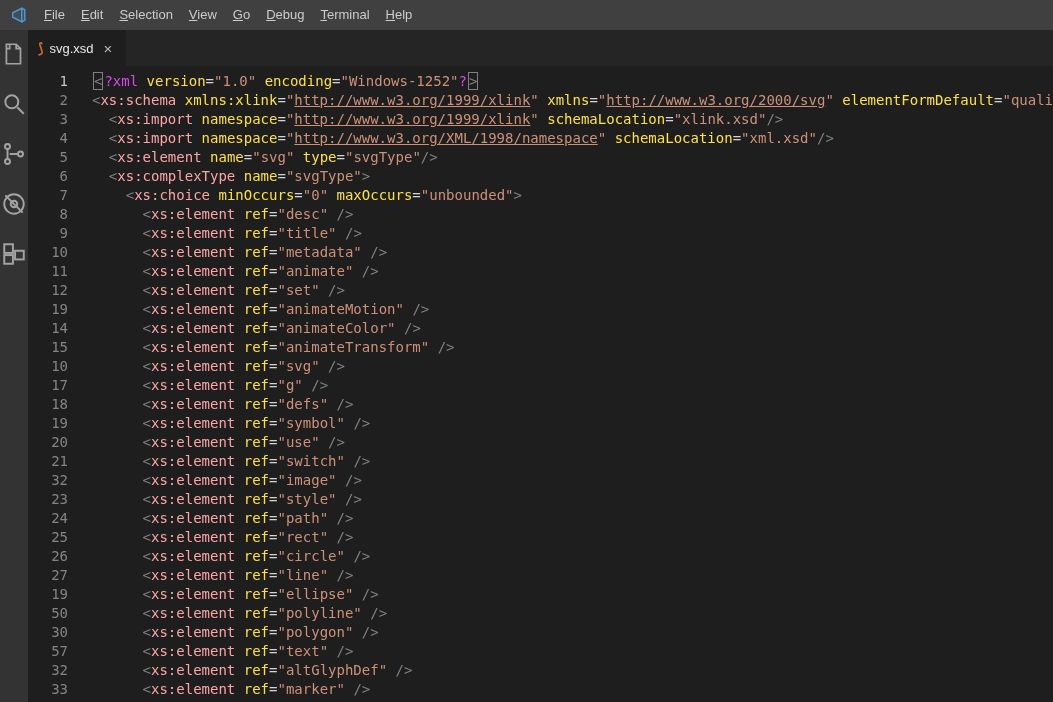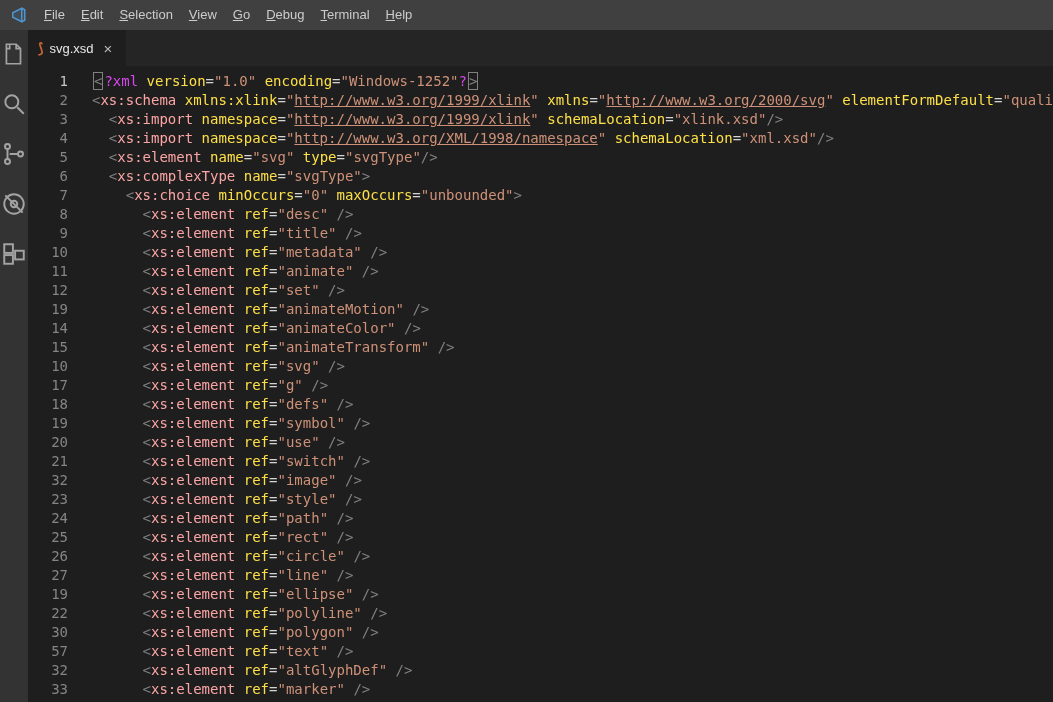--- a/index.html
+++ b/index.html
@@ -126,21 +126,21 @@
           <div class="ln">19</div>
           <div class="ln">20</div>
           <div class="ln">21</div>
           <div class="ln">32</div>
           <div class="ln">23</div>
           <div class="ln">24</div>
           <div class="ln">25</div>
           <div class="ln">26</div>
           <div class="ln">27</div>
           <div class="ln">19</div>
-          <div class="ln">22</div>
+          <div class="ln">50</div>
           <div class="ln">30</div>
           <div class="ln">57</div>
           <div class="ln">32</div>
           <div class="ln">33</div>
           <div class="ln">34</div>
         </div>
       <div class="code" id="code"><div class="row"><span class="brk lt">&lt;</span><span class="pi">?xml</span> <span class="attr">version</span><span class="eq">=</span><span class="str">"1.0"</span> <span class="attr">encoding</span><span class="eq">=</span><span class="str">"Windows-1252"</span><span class="pi">?</span><span class="brk gt">&gt;</span></div><div class="row"><span class="lt">&lt;</span><span class="tag">xs:schema</span> <span class="attr">xmlns:xlink</span><span class="eq">=</span><span class="str">"</span><span class="link">http://www.w3.org/1999/xlink</span><span class="str">"</span> <span class="attr">xmlns</span><span class="eq">=</span><span class="str">"</span><span class="link">http://www.w3.org/2000/svg</span><span class="str">"</span> <span class="attr">elementFormDefault</span><span class="eq">=</span><span class="str">"</span><span class="str">qualified</span></div><div class="row">  <span class="lt">&lt;</span><span class="tag">xs:import</span> <span class="attr">namespace</span><span class="eq">=</span><span class="str">"</span><span class="link">http://www.w3.org/1999/xlink</span><span class="str">"</span> <span class="attr">schemaLocation</span><span class="eq">=</span><span class="str">"</span><span class="str">xlink.xsd</span><span class="str">"</span><span class="sl">/</span><span class="gt">&gt;</span></div><div class="row">  <span class="lt">&lt;</span><span class="tag">xs:import</span> <span class="attr">namespace</span><span class="eq">=</span><span class="str">"</span><span class="link">http://www.w3.org/XML/1998/namespace</span><span class="str">"</span> <span class="attr">schemaLocation</span><span class="eq">=</span><span class="str">"</span><span class="str">xml.xsd</span><span class="str">"</span><span class="sl">/</span><span class="gt">&gt;</span></div><div class="row">  <span class="lt">&lt;</span><span class="tag">xs:element</span> <span class="attr">name</span><span class="eq">=</span><span class="str">"</span><span class="str">svg</span><span class="str">"</span> <span class="attr">type</span><span class="eq">=</span><span class="str">"</span><span class="str">svgType</span><span class="str">"</span><span class="sl">/</span><span class="gt">&gt;</span></div><div class="row">  <span class="lt">&lt;</span><span class="tag">xs:complexType</span> <span class="attr">name</span><span class="eq">=</span><span class="str">"</span><span class="str">svgType</span><span class="str">"</span><span class="gt">&gt;</span></div><div class="row">    <span class="lt">&lt;</span><span class="tag">xs:choice</span> <span class="attr">minOccurs</span><span class="eq">=</span><span class="str">"</span><span class="str">0</span><span class="str">"</span> <span class="attr">maxOccurs</span><span class="eq">=</span><span class="str">"</span><span class="str">unbounded</span><span class="str">"</span><span class="gt">&gt;</span></div><div class="row">      <span class="lt">&lt;</span><span class="tag">xs:element</span> <span class="attr">ref</span><span class="eq">=</span><span class="str">"</span><span class="str">desc</span><span class="str">"</span> <span class="sl">/</span><span class="gt">&gt;</span></div><div class="row">      <span class="lt">&lt;</span><span class="tag">xs:element</span> <span class="attr">ref</span><span class="eq">=</span><span class="str">"</span><span class="str">title</span><span class="str">"</span> <span class="sl">/</span><span class="gt">&gt;</span></div><div class="row">      <span class="lt">&lt;</span><span class="tag">xs:element</span> <span class="attr">ref</span><span class="eq">=</span><span class="str">"</span><span class="str">metadata</span><span class="str">"</span> <span class="sl">/</span><span class="gt">&gt;</span></div><div class="row">      <span class="lt">&lt;</span><span class="tag">xs:element</span> <span class="attr">ref</span><span class="eq">=</span><span class="str">"</span><span class="str">animate</span><span class="str">"</span> <span class="sl">/</span><span class="gt">&gt;</span></div><div class="row">      <span class="lt">&lt;</span><span class="tag">xs:element</span> <span class="attr">ref</span><span class="eq">=</span><span class="str">"</span><span class="str">set</span><span class="str">"</span> <span class="sl">/</span><span class="gt">&gt;</span></div><div class="row">      <span class="lt">&lt;</span><span class="tag">xs:element</span> <span class="attr">ref</span><span class="eq">=</span><span class="str">"</span><span class="str">animateMotion</span><span class="str">"</span> <span class="sl">/</span><span class="gt">&gt;</span></div><div class="row">      <span class="lt">&lt;</span><span class="tag">xs:element</span> <span class="attr">ref</span><span class="eq">=</span><span class="str">"</span><span class="str">animateColor</span><span class="str">"</span> <span class="sl">/</span><span class="gt">&gt;</span></div><div class="row">      <span class="lt">&lt;</span><span class="tag">xs:element</span> <span class="attr">ref</span><span class="eq">=</span><span class="str">"</span><span class="str">animateTransform</span><span class="str">"</span> <span class="sl">/</span><span class="gt">&gt;</span></div><div class="row">      <span class="lt">&lt;</span><span class="tag">xs:element</span> <span class="attr">ref</span><span class="eq">=</span><span class="str">"</span><span class="str">svg</span><span class="str">"</span> <span class="sl">/</span><span class="gt">&gt;</span></div><div class="row">      <span class="lt">&lt;</span><span class="tag">xs:element</span> <span class="attr">ref</span><span class="eq">=</span><span class="str">"</span><span class="str">g</span><span class="str">"</span> <span class="sl">/</span><span class="gt">&gt;</span></div><div class="row">      <span class="lt">&lt;</span><span class="tag">xs:element</span> <span class="attr">ref</span><span class="eq">=</span><span class="str">"</span><span class="str">defs</span><span class="str">"</span> <span class="sl">/</span><span class="gt">&gt;</span></div><div class="row">      <span class="lt">&lt;</span><span class="tag">xs:element</span> <span class="attr">ref</span><span class="eq">=</span><span class="str">"</span><span class="str">symbol</span><span class="str">"</span> <span class="sl">/</span><span class="gt">&gt;</span></div><div class="row">      <span class="lt">&lt;</span><span class="tag">xs:element</span> <span class="attr">ref</span><span class="eq">=</span><span class="str">"</span><span class="str">use</span><span class="str">"</span> <span class="sl">/</span><span class="gt">&gt;</span></div><div class="row">      <span class="lt">&lt;</span><span class="tag">xs:element</span> <span class="attr">ref</span><span class="eq">=</span><span class="str">"</span><span class="str">switch</span><span class="str">"</span> <span class="sl">/</span><span class="gt">&gt;</span></div><div class="row">      <span class="lt">&lt;</span><span class="tag">xs:element</span> <span class="attr">ref</span><span class="eq">=</span><span class="str">"</span><span class="str">image</span><span class="str">"</span> <span class="sl">/</span><span class="gt">&gt;</span></div><div class="row">      <span class="lt">&lt;</span><span class="tag">xs:element</span> <span class="attr">ref</span><span class="eq">=</span><span class="str">"</span><span class="str">style</span><span class="str">"</span> <span class="sl">/</span><span class="gt">&gt;</span></div><div class="row">      <span class="lt">&lt;</span><span class="tag">xs:element</span> <span class="attr">ref</span><span class="eq">=</span><span class="str">"</span><span class="str">path</span><span class="str">"</span> <span class="sl">/</span><span class="gt">&gt;</span></div><div class="row">      <span class="lt">&lt;</span><span class="tag">xs:element</span> <span class="attr">ref</span><span class="eq">=</span><span class="str">"</span><span class="str">rect</span><span class="str">"</span> <span class="sl">/</span><span class="gt">&gt;</span></div><div class="row">      <span class="lt">&lt;</span><span class="tag">xs:element</span> <span class="attr">ref</span><span class="eq">=</span><span class="str">"</span><span class="str">circle</span><span class="str">"</span> <span class="sl">/</span><span class="gt">&gt;</span></div><div class="row">      <span class="lt">&lt;</span><span class="tag">xs:element</span> <span class="attr">ref</span><span class="eq">=</span><span class="str">"</span><span class="str">line</span><span class="str">"</span> <span class="sl">/</span><span class="gt">&gt;</span></div><div class="row">      <span class="lt">&lt;</span><span class="tag">xs:element</span> <span class="attr">ref</span><span class="eq">=</span><span class="str">"</span><span class="str">ellipse</span><span class="str">"</span> <span class="sl">/</span><span class="gt">&gt;</span></div><div class="row">      <span class="lt">&lt;</span><span class="tag">xs:element</span> <span class="attr">ref</span><span class="eq">=</span><span class="str">"</span><span class="str">polyline</span><span class="str">"</span> <span class="sl">/</span><span class="gt">&gt;</span></div><div class="row">      <span class="lt">&lt;</span><span class="tag">xs:element</span> <span class="attr">ref</span><span class="eq">=</span><span class="str">"</span><span class="str">polygon</span><span class="str">"</span> <span class="sl">/</span><span class="gt">&gt;</span></div><div class="row">      <span class="lt">&lt;</span><span class="tag">xs:element</span> <span class="attr">ref</span><span class="eq">=</span><span class="str">"</span><span class="str">text</span><span class="str">"</span> <span class="sl">/</span><span class="gt">&gt;</span></div><div class="row">      <span class="lt">&lt;</span><span class="tag">xs:element</span> <span class="attr">ref</span><span class="eq">=</span><span class="str">"</span><span class="str">altGlyphDef</span><span class="str">"</span> <span class="sl">/</span><span class="gt">&gt;</span></div><div class="row">      <span class="lt">&lt;</span><span class="tag">xs:element</span> <span class="attr">ref</span><span class="eq">=</span><span class="str">"</span><span class="str">marker</span><span class="str">"</span> <span class="sl">/</span><span class="gt">&gt;</span></div><div class="row">      <span class="lt">&lt;</span><span class="tag">xs:element</span> <span class="attr">ref</span><span class="eq">=</span><span class="str">"</span><span class="str">color-profile</span><span class="str">"</span> <span class="sl">/</span><span class="gt">&gt;</span></div></div>
     </div>
   </div>
 </div>

